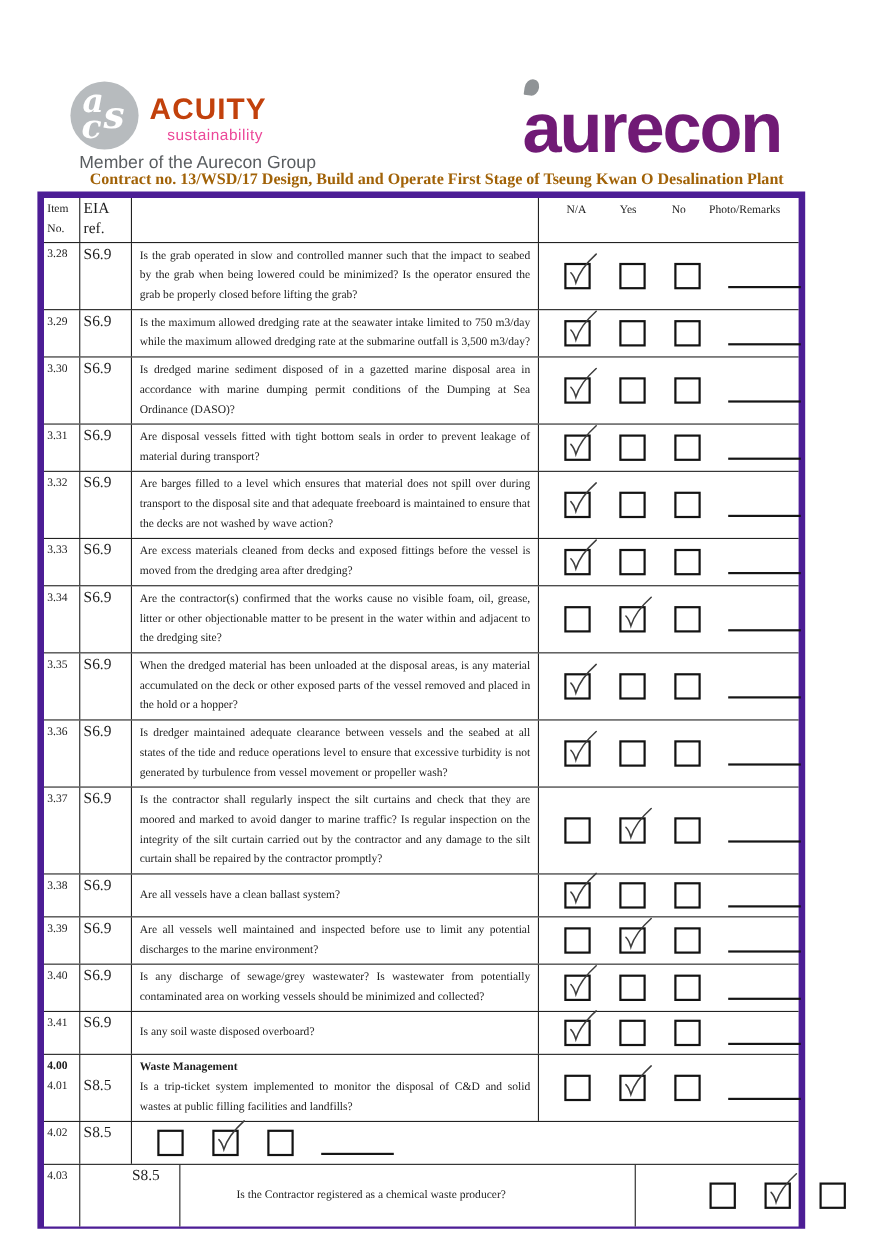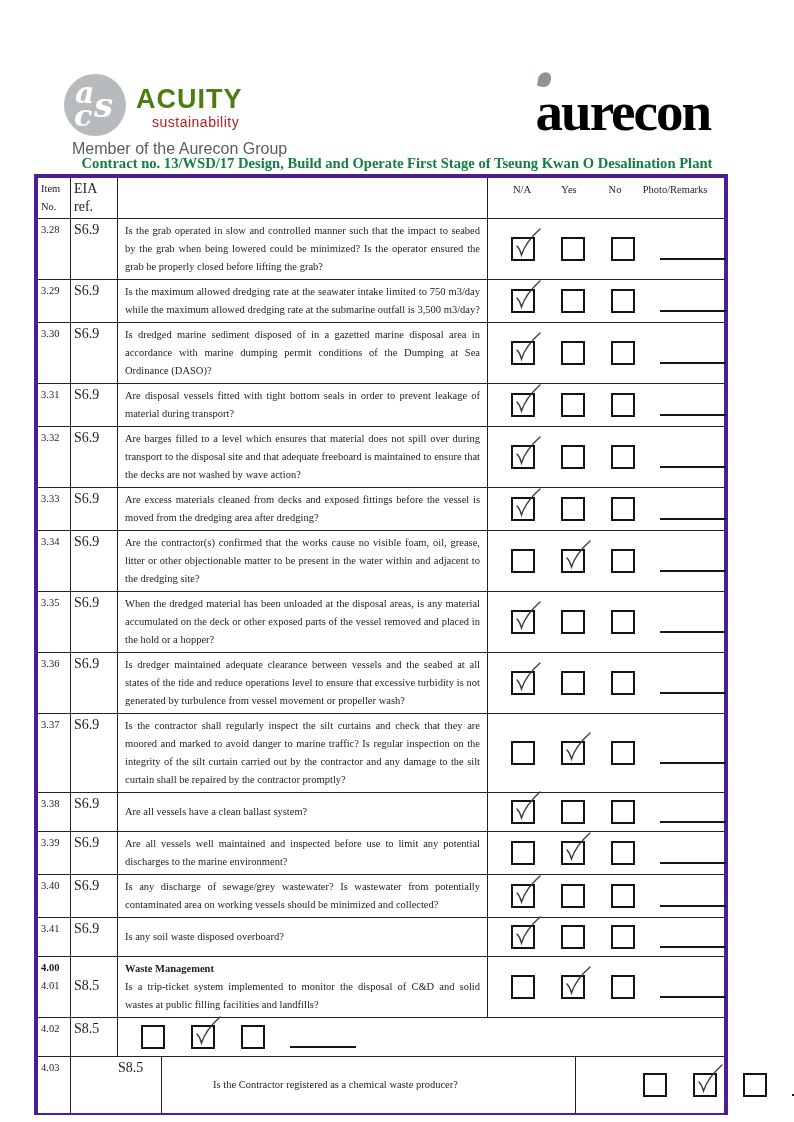--- a/index.html
+++ b/index.html
@@ -14,47 +14,47 @@
     background:#b7bbbe;overflow:hidden;
   }
   .acuity-circle span{
     position:absolute;color:#ffffff;font-family:"DejaVu Serif", serif;font-style:italic;font-weight:bold;line-height:1;
   }
   .mono-a{left:11px;top:4px;font-size:30px;}
   .mono-s{left:30px;top:14px;font-size:34px;}
   .mono-c{left:10px;top:27px;font-size:30px;}
   .acuity-name{
     position:absolute;left:72px;top:12px;font-family:"Liberation Sans", sans-serif;
-    font-size:27px;font-weight:bold;letter-spacing:1px;color:#4d7c0f;
+    font-size:27px;font-weight:bold;letter-spacing:1px;color:#c2410c;
   }
   .acuity-sub{
     position:absolute;left:88px;top:42px;font-family:"Liberation Sans", sans-serif;
-    font-size:14px;color:#b91c1c;letter-spacing:.5px;
+    font-size:14px;color:#ec4899;letter-spacing:.5px;
   }
   .acuity-tagline{
     position:absolute;left:8px;top:68px;font-family:"Liberation Sans", sans-serif;
     font-size:16px;color:#595d60;white-space:nowrap;
   }
   .logo-aurecon{
-    position:absolute;right:84px;top:84px;font-family:Liberation Serif, serif;
-    font-weight:bold;font-size:55px;letter-spacing:-2px;color:#000000;line-height:1;
+    position:absolute;right:84px;top:84px;font-family:Liberation Sans, sans-serif;
+    font-weight:bold;font-size:64px;letter-spacing:-2px;color:#701a75;line-height:1;
   }
   .aurecon-leaf{
     position:absolute;left:2px;top:-12px;width:13px;height:15px;background:#8f9396;
     border-radius:60% 45% 55% 5%;transform:rotate(8deg);
   }
   
   .doc-title{
     position:absolute;left:0;top:155px;width:100%;text-align:center;
-    font-weight:bold;font-size:14.6px;color:#15803d;
+    font-weight:bold;font-size:14.6px;color:#a16207;
   }
   
   .checklist{
     position:absolute;left:34px;top:174px;width:686px;
-    border:4px solid #4c1d95;border-bottom-width:2px;
+    border:6px solid #4c1d95;border-bottom-width:2px;
     font-size:10.5px;line-height:18px;
   }
   .trow{display:grid;grid-template-columns:33px 47px 370px 1fr;border-bottom:1px solid #222;min-height:38px;}
   .trow:last-child{border-bottom:none;min-height:56px;gap:44px;}
   .cell{border-right:1px solid #222;padding:2px 3px;}
   .c-item{font-size:10.5px;}
   .c-eia{font-size:14px;}
   .c-q{display:flex;flex-direction:column;justify-content:center;padding:3px 7px;text-align:justify;}
   .c-q.top{justify-content:flex-start;}
   .c-check{border-right:none;position:relative;display:flex;align-items:center;padding:0 0 0 23px;}

